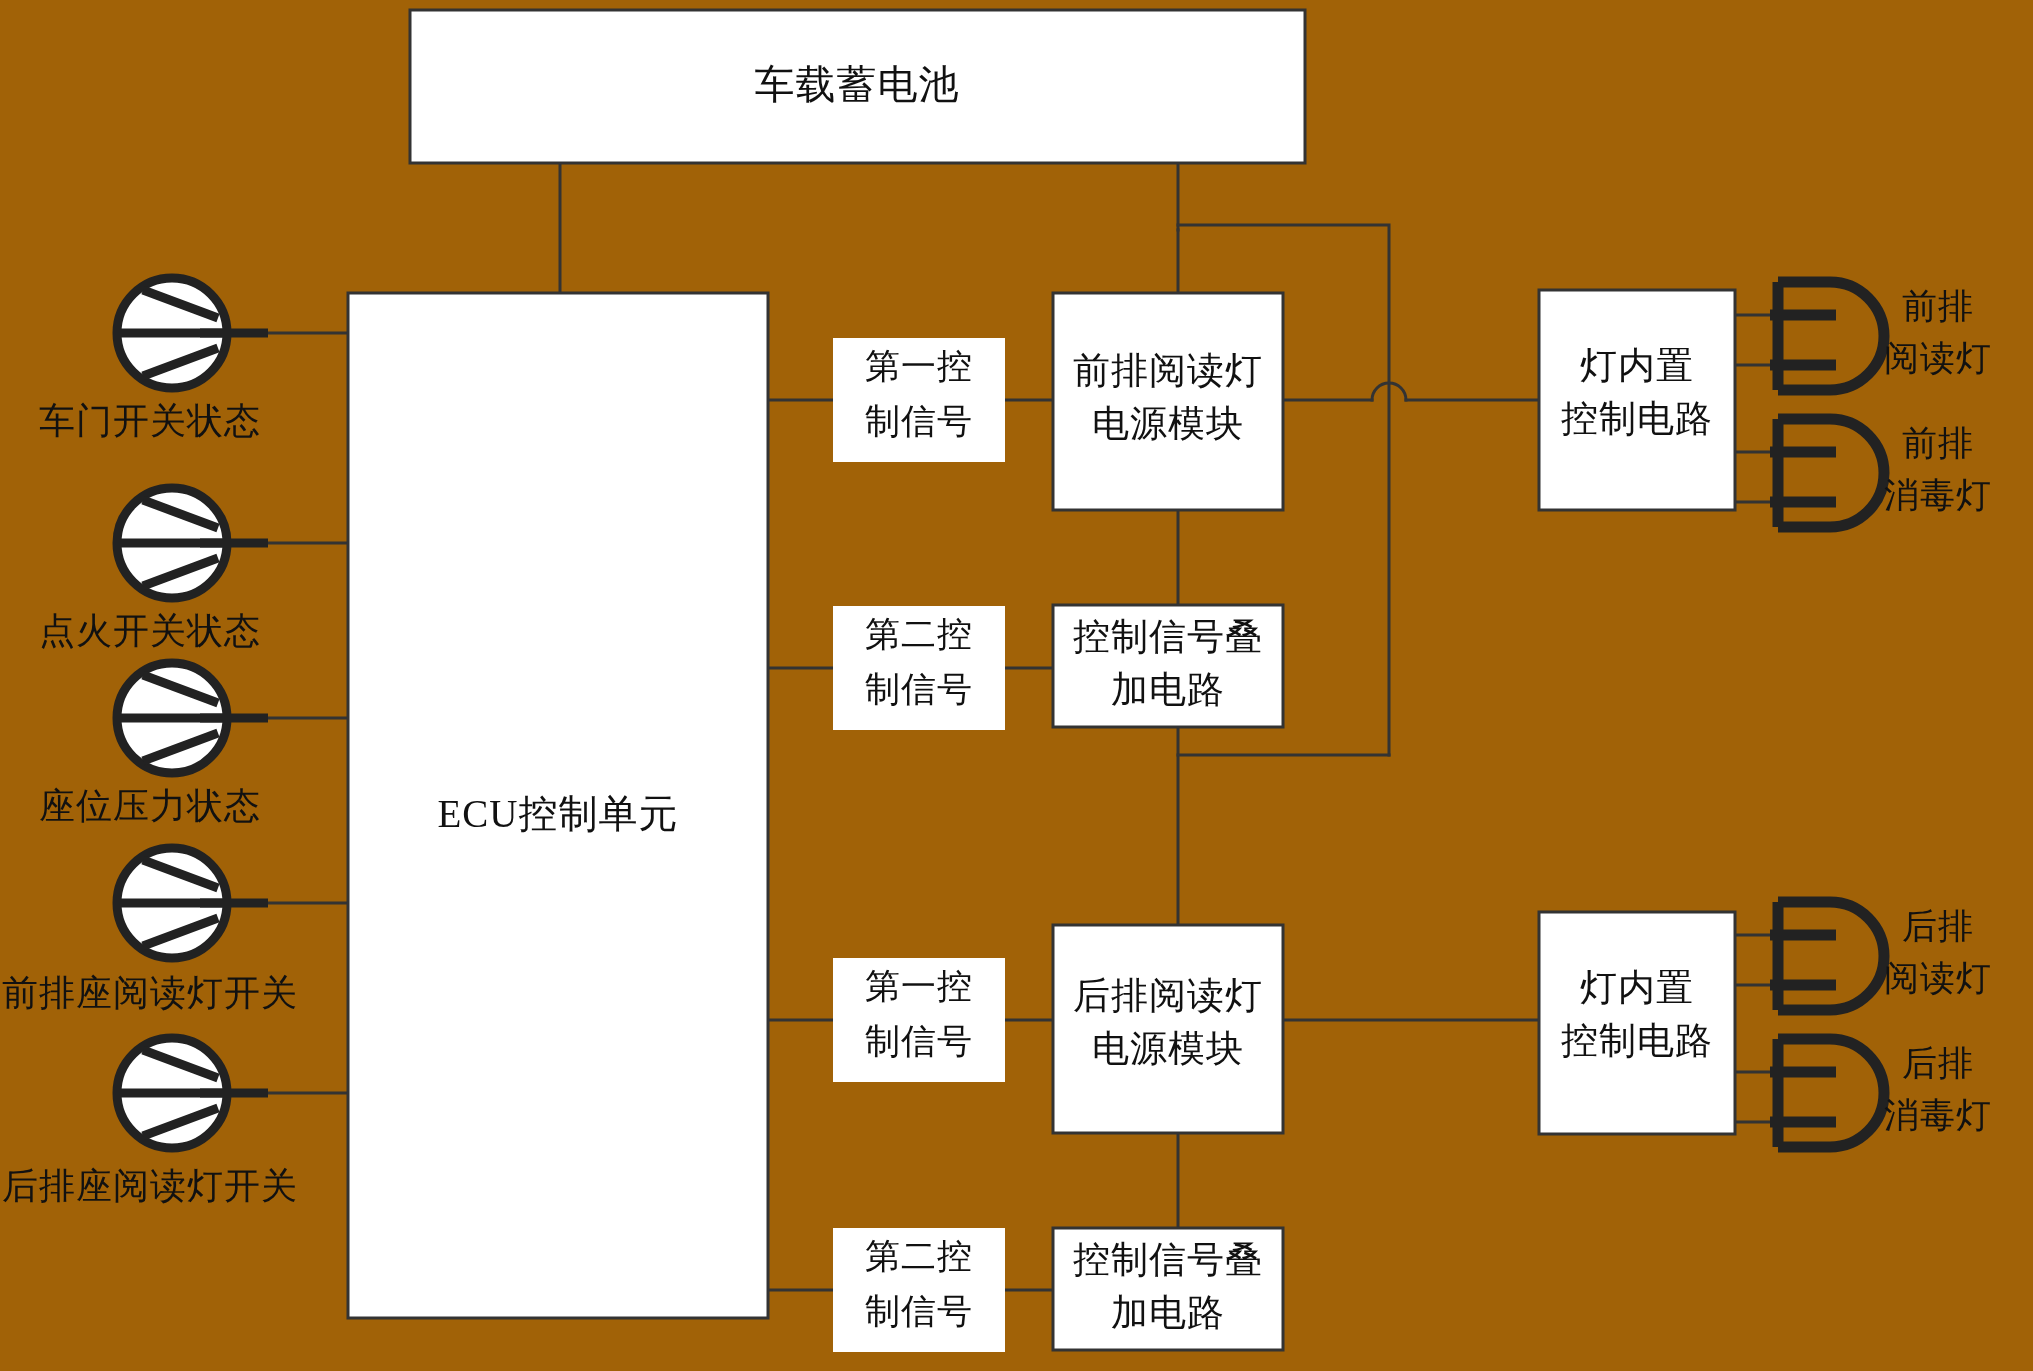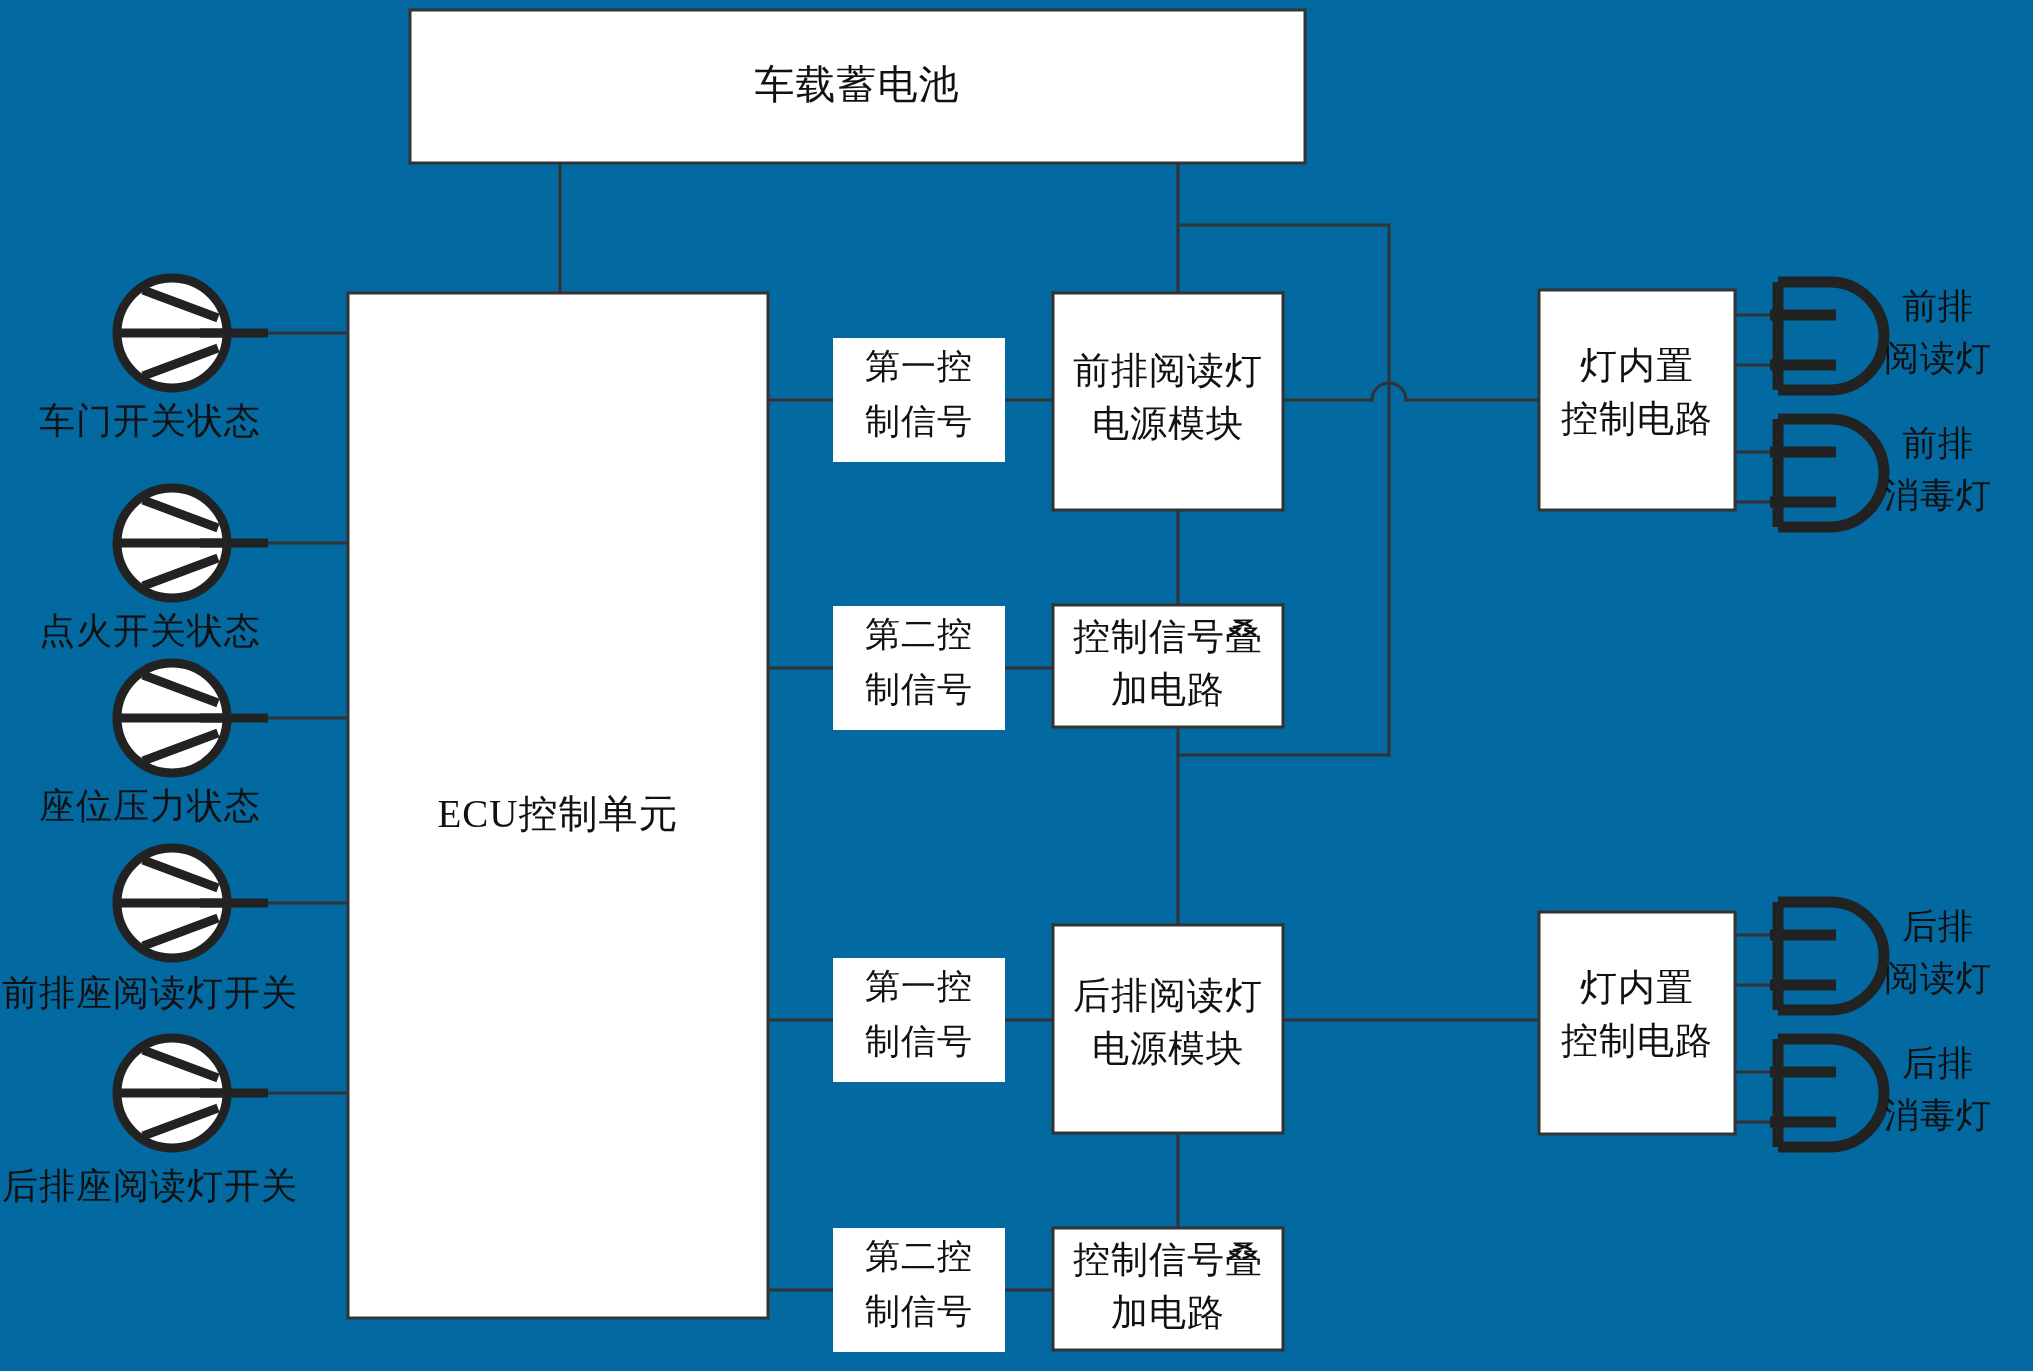--- a/index.html
+++ b/index.html
@@ -10,21 +10,21 @@
   body {
     width: 2033px;
     height: 1371px;
     font-family: "Liberation Serif", "DejaVu Serif", serif;
     overflow: hidden;
   }
   #diagram-root {
     position: relative;
     width: 2033px;
     height: 1371px;
-    background: #0369a1;
+    background: #a16207;
   }
   svg#schematic {
     display: block;
     width: 2033px;
     height: 1371px;
   }
   .box-rect {
     fill: #ffffff;
     stroke: #333333;
     stroke-width: 3;

